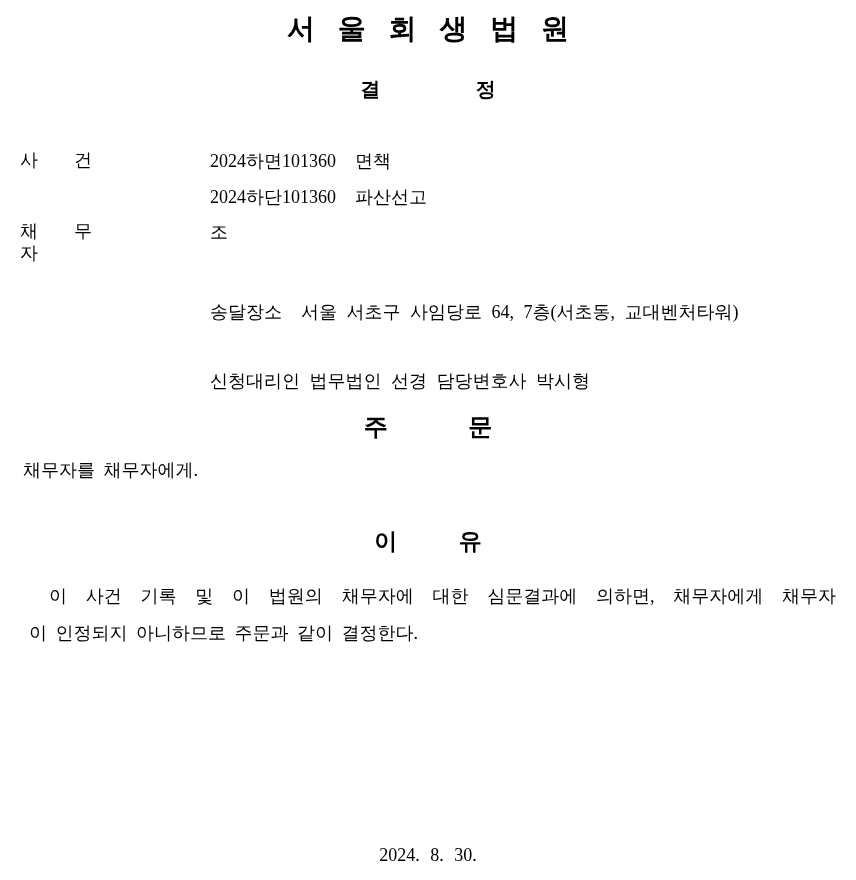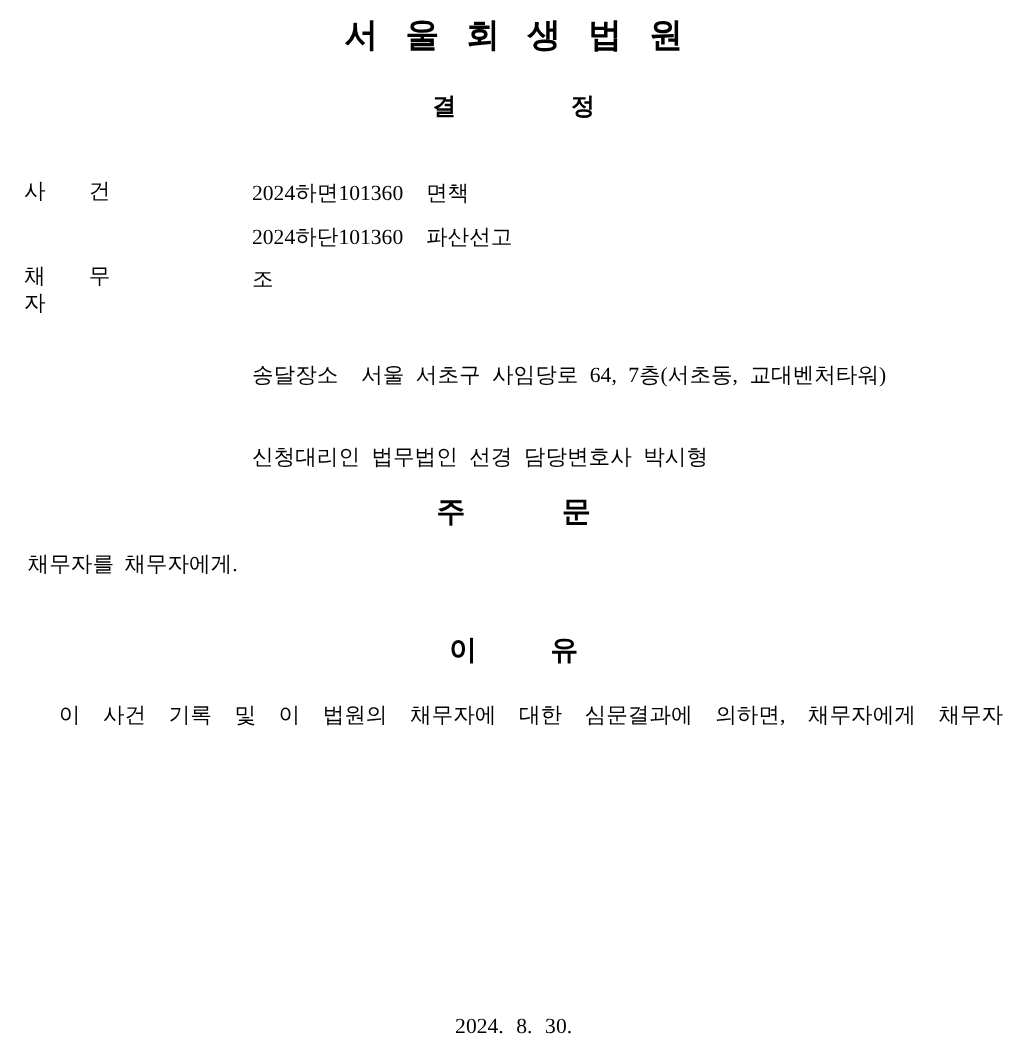--- a/index.html
+++ b/index.html
@@ -109,17 +109,18 @@
   <div class="abs value addr-line-2">신청대리인 법무법인 선경 담당변호사 박시형</div>
 
   <div class="abs heading order-heading">주 문</div>
 
   <div class="abs order-text">채무자를 채무자에게.</div>
 
   <div class="abs heading reason-heading">이 유</div>
 
   <div class="abs reason-body">
     <p class="first">이 사건 기록 및 이 법원의 채무자에 대한 심문결과에 의하면, 채무자에게 채무자</p>
+    <p class="last">이 인정되지 아니하므로 주문과 같이 결정한다.</p>
   </div>
 
   <div class="abs date-line">2024. 8. 30.</div>
 
 </div>
 
 </body></html>

